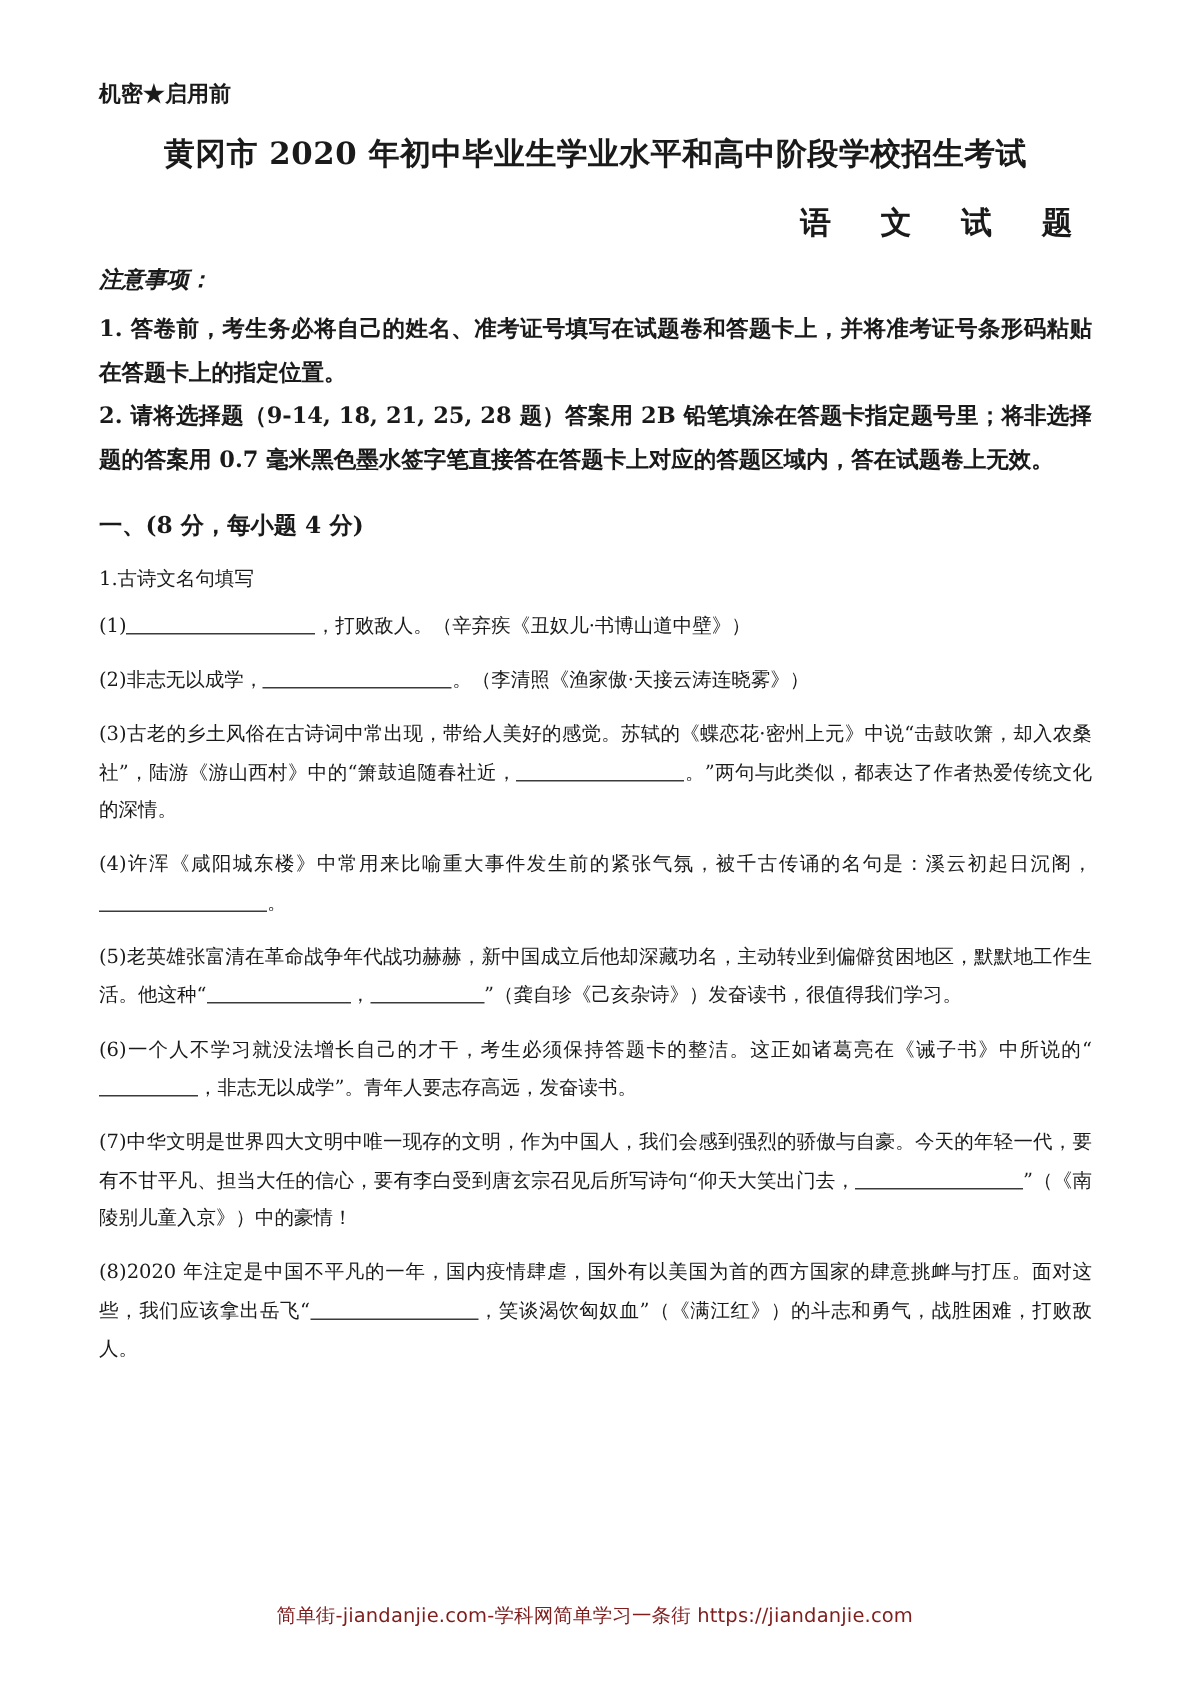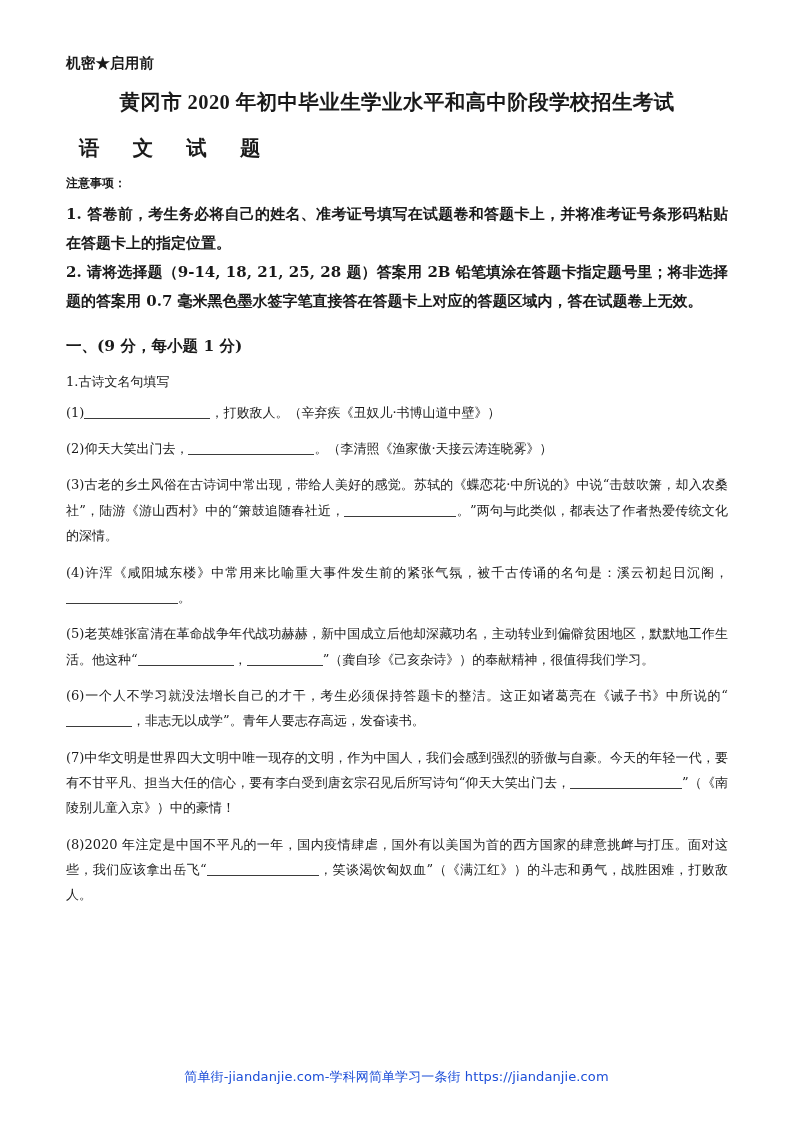--- a/index.html
+++ b/index.html
@@ -42,48 +42,48 @@
     margin: 0 0 14px 0;
   }
 
   .exam-title {
     text-align: center;
     font-size: 20.5px;
     font-weight: 700;
     letter-spacing: 0.4px;
     line-height: 1.45;
     margin: 0 0 6px 0;
-    font-family: Liberation Serif, serif;
   }
 
   .subject-title {
-    text-align: left;
+    text-align: right;
     font-size: 20.5px;
     font-weight: 700;
     line-height: 1.5;
     margin: 16px 0 10px 0;
   }
   .subject-title .sp {
     letter-spacing: 13px;
     padding-left: 13px;
   }
 
   .time-score {
     text-align: center;
     font-size: 14.5px;
     line-height: 1.5;
     margin: 0 0 17px 0;
   }
 
   
   .notice-heading {
-    font-size: 12px;
+    font-size: 15px;
     font-weight: 700;
     line-height: 1.6;
     margin: 8px 0 7px 0;
+    font-style: italic;
   }
   .notice-item {
     font-size: 15px;
     font-weight: 700;
     line-height: 1.92;
     margin: 0;
     text-align: justify;
     text-justify: inter-ideograph;
   }
 
@@ -125,62 +125,62 @@
 
   
   .footer {
     position: absolute;
     left: 0;
     top: 1068px;
     width: 793px;
     text-align: center;
     font-family: "DejaVu Sans", "Liberation Sans", sans-serif;
     font-size: 13px;
-    color: #1d4ed8;
+    color: #7f1d1d;
     letter-spacing: 0.1px;
   }
 </style>
 </head>
 <body>
 
 <div class="page">
   <div class="content">
 
     <div class="secret-line">机密★启用前</div>
 
     <h1 class="exam-title">黄冈市 2020 年初中毕业生学业水平和高中阶段学校招生考试</h1>
 
     <h2 class="subject-title"><span class="sp">语 文 试 题</span></h2>
 
 
     <div class="notice-heading">注意事项：</div>
     <p class="notice-item">1. 答卷前，考生务必将自己的姓名、准考证号填写在试题卷和答题卡上，并将准考证号条形码粘贴在答题卡上的指定位置。</p>
     <p class="notice-item">2. 请将选择题（9-14, 18, 21, 25, 28 题）答案用 2B 铅笔填涂在答题卡指定题号里；将非选择题的答案用 0.7 毫米黑色墨水签字笔直接答在答题卡上对应的答题区域内，答在试题卷上无效。</p>
 
-    <div class="section-heading">一、(9 分，每小题 1 分)</div>
+    <div class="section-heading">一、(8 分，每小题 4 分)</div>
     <div class="q-title">1.古诗文名句填写</div>
 
     <p class="sub-q spaced">
       <span>(1)</span><span class="blank b-xl"></span><span>，打败敌人。（辛弃疾《丑奴儿·书博山道中壁》）</span>
     </p>
 
     <p class="sub-q spaced">
-      <span>(2)</span><span>仰天大笑出门去，</span><span class="blank b-xl"></span><span>。（李清照《渔家傲·天接云涛连晓雾》）</span>
+      <span>(2)</span><span>非志无以成学，</span><span class="blank b-xl"></span><span>。（李清照《渔家傲·天接云涛连晓雾》）</span>
     </p>
 
     <p class="sub-q spaced">
-      <span>(3)</span><span>古老的乡土风俗在古诗词中常出现，带给人美好的感觉。苏轼的《蝶恋花·中所说的》中说“击鼓吹箫，却入农桑社”，陆游《游山西村》中的“箫鼓追随春社近，</span><span class="blank b-lg"></span><span>。”两句与此类似，都表达了作者热爱传统文化的深情。</span>
+      <span>(3)</span><span>古老的乡土风俗在古诗词中常出现，带给人美好的感觉。苏轼的《蝶恋花·密州上元》中说“击鼓吹箫，却入农桑社”，陆游《游山西村》中的“箫鼓追随春社近，</span><span class="blank b-lg"></span><span>。”两句与此类似，都表达了作者热爱传统文化的深情。</span>
     </p>
 
     <p class="sub-q spaced">
       <span>(4)</span><span>许浑《咸阳城东楼》中常用来比喻重大事件发生前的紧张气氛，被千古传诵的名句是：溪云初起日沉阁，</span><span class="blank b-lg"></span><span>。</span>
     </p>
 
     <p class="sub-q spaced">
-      <span>(5)</span><span>老英雄张富清在革命战争年代战功赫赫，新中国成立后他却深藏功名，主动转业到偏僻贫困地区，默默地工作生活。他这种“</span><span class="blank b-md"></span><span>，</span><span class="blank b-sm"></span><span>”（龚自珍《己亥杂诗》）的奉献精神，很值得我们学习。</span>
+      <span>(5)</span><span>老英雄张富清在革命战争年代战功赫赫，新中国成立后他却深藏功名，主动转业到偏僻贫困地区，默默地工作生活。他这种“</span><span class="blank b-md"></span><span>，</span><span class="blank b-sm"></span><span>”（龚自珍《己亥杂诗》）发奋读书，很值得我们学习。</span>
     </p>
 
     <p class="sub-q spaced">
       <span>(6)</span><span>一个人不学习就没法增长自己的才干，考生必须保持答题卡的整洁。这正如诸葛亮在《诫子书》中所说的“</span><span class="blank b-xs"></span><span>，非志无以成学”。青年人要志存高远，发奋读书。</span>
     </p>
 
     <p class="sub-q spaced">
       <span>(7)</span><span>中华文明是世界四大文明中唯一现存的文明，作为中国人，我们会感到强烈的骄傲与自豪。今天的年轻一代，要有不甘平凡、担当大任的信心，要有李白受到唐玄宗召见后所写诗句“仰天大笑出门去，</span><span class="blank b-lg"></span><span>”（《南陵别儿童入京》）中的豪情！</span>
     </p>
 

